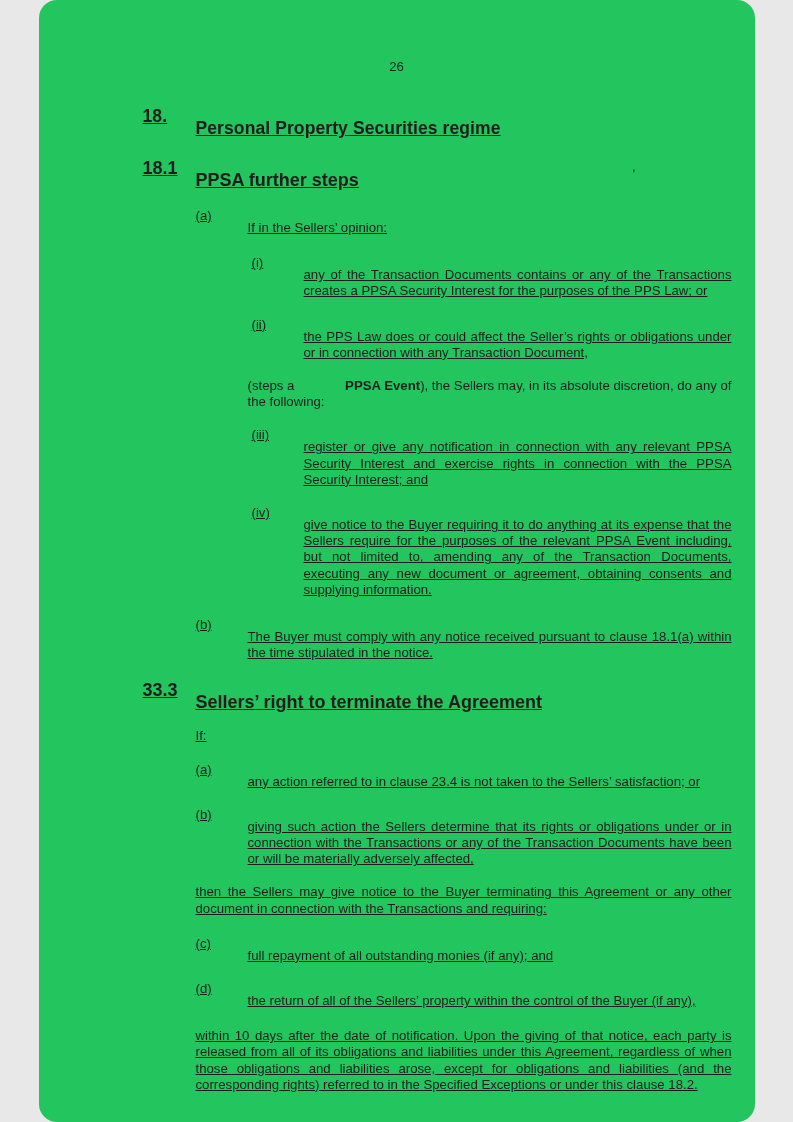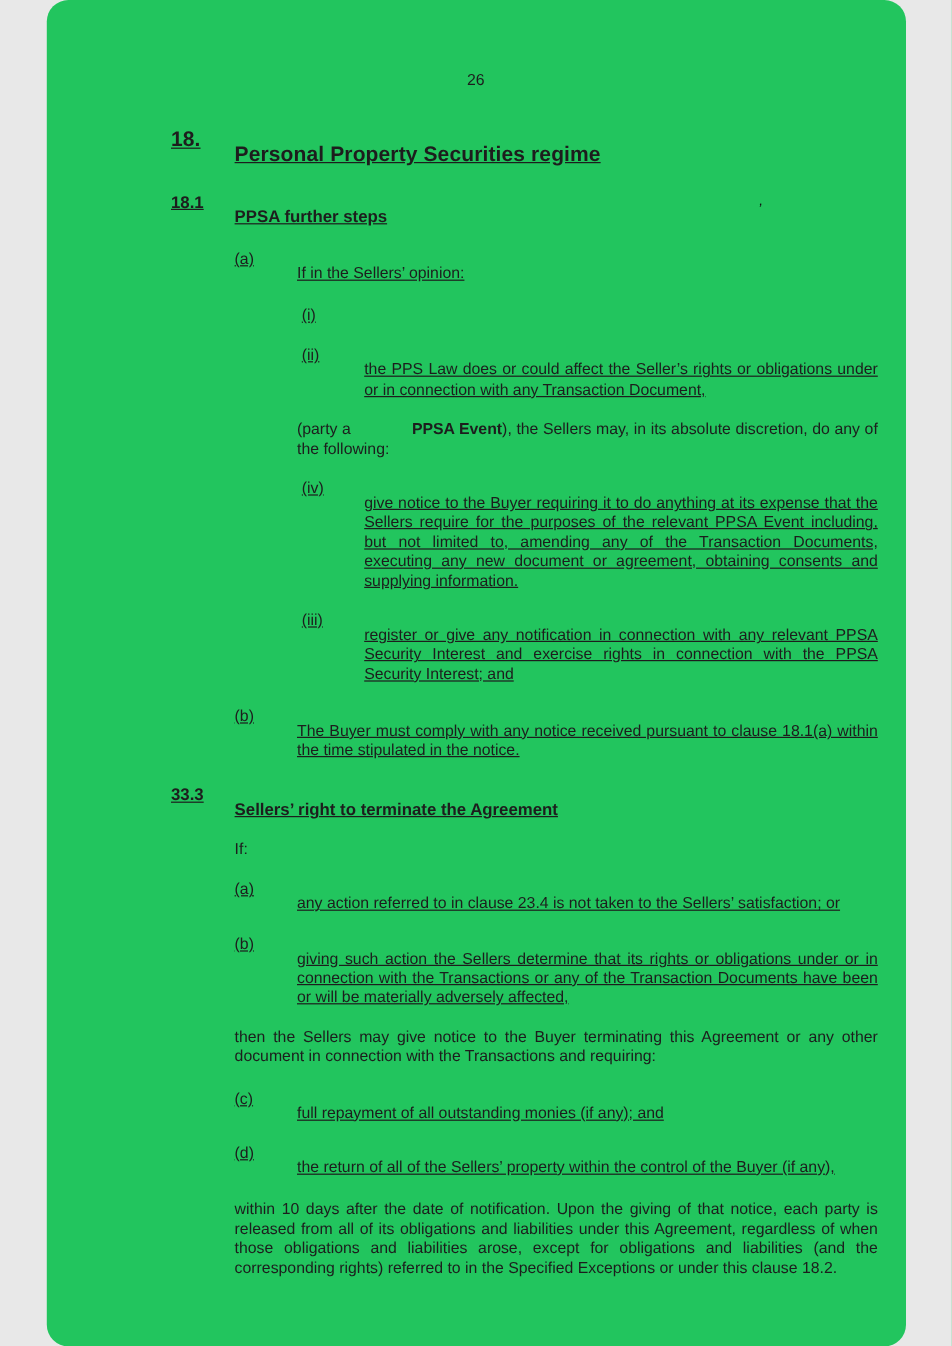--- a/index.html
+++ b/index.html
@@ -31,32 +31,32 @@
 
   .h1 {
     margin-top: 31px;
     font-size: 17.5px;
     line-height: 21px;
     font-weight: bold;
     letter-spacing: 0.1px;
   }
   .h2 {
     margin-top: 21px;
-    font-size: 14px;
+    font-size: 18px;
     line-height: 17px;
     font-weight: bold;
   }
   .body, .l1, .l2, .hang {
     font-size: 13.2px;
     line-height: 16.2px;
   }
   .l1 { margin-top: 17px; margin-left: 53px; }
   .l2 { margin-top: 17px; margin-left: 109px; }
   .hang { margin-top: 17px; margin-left: 105px; }
-  .body { margin-top: 17px; margin-left: 53px; }
+  .body { margin-top: 17px; margin-left: 53px; text-decoration: underline; }
   .just { text-align: justify; }
   .mt-lg { margin-top: 19px; }
   b { font-weight: bold; padding-left: 47px; }
 
   .speck {
     position: absolute;
     left: 593px;
     top: 167px;
     font-size: 12px;
     color: #111;
@@ -84,37 +84,38 @@
       <span class="txt">PPSA further steps</span>
     </div>
 
     <div class="row l1 mt-lg">
       <span class="marker">(a)</span>
       <span class="txt just">If in the Sellers’ opinion:</span>
     </div>
 
     <div class="row l2 mt-lg">
       <span class="marker">(i)</span>
+      <span class="txt just">any of the Transaction Documents contains or any of the Transactions creates a PPSA Security Interest for the purposes of the PPS Law; or</span>
     </div>
 
     <div class="row l2">
       <span class="marker">(ii)</span>
       <span class="txt just">the PPS Law does or could affect the Seller’s rights or obligations under or in connection with any Transaction Document,</span>
     </div>
 
-    <div class="hang just"><span>(party a </span><b>PPSA Event</b><span>), the Sellers may, in its absolute discretion, do any of the following:</span></div>
+    <div class="hang just"><span>(steps a </span><b>PPSA Event</b><span>), the Sellers may, in its absolute discretion, do any of the following:</span></div>
+
+    <div class="row l2">
+      <span class="marker">(iii)</span>
+      <span class="txt just">register or give any notification in connection with any relevant PPSA Security Interest and exercise rights in connection with the PPSA Security Interest; and</span>
+    </div>
 
     <div class="row l2">
       <span class="marker">(iv)</span>
       <span class="txt just">give notice to the Buyer requiring it to do anything at its expense that the Sellers require for the purposes of the relevant PPSA Event including, but not limited to, amending any of the Transaction Documents, executing any new document or agreement, obtaining consents and supplying information.</span>
-    </div>
-
-    <div class="row l2">
-      <span class="marker">(iii)</span>
-      <span class="txt just">register or give any notification in connection with any relevant PPSA Security Interest and exercise rights in connection with the PPSA Security Interest; and</span>
     </div>
 
     <div class="row l1 mt-lg">
       <span class="marker">(b)</span>
       <span class="txt just">The Buyer must comply with any notice received pursuant to clause 18.1(a) within the time stipulated in the notice.</span>
     </div>
 
     <div class="row h2">
       <span class="num">33.3</span>
       <span class="txt">Sellers’ right to terminate the Agreement</span>

